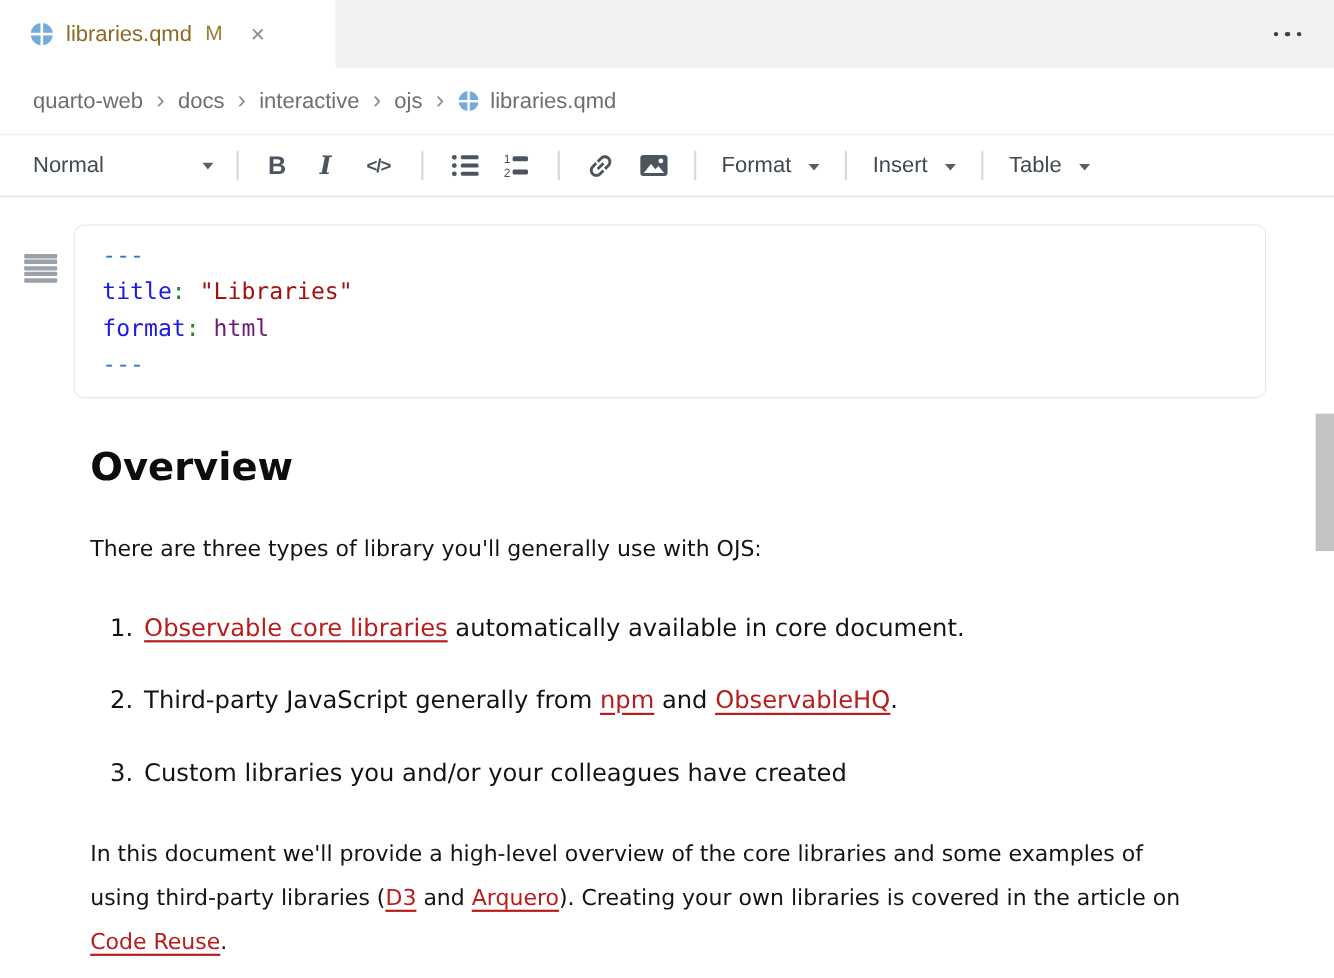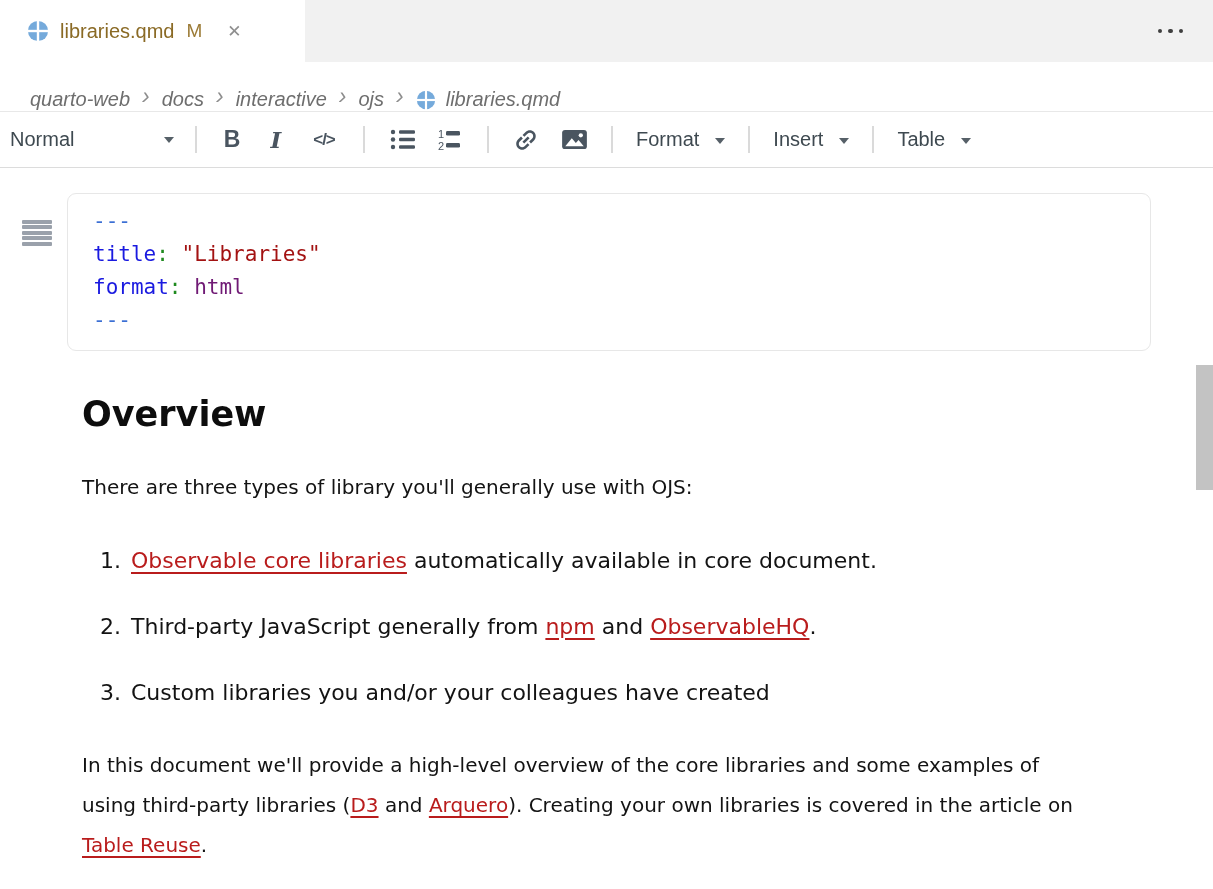--- a/index.html
+++ b/index.html
@@ -12,30 +12,30 @@
          padding:0 16px 0 27px; gap:11px; cursor:pointer; }
   .q-icon { width:22px; height:22px; flex:0 0 auto; }
   .tab-name { font-size:20px; color:#8a6a25; white-space:nowrap; }
   .tab-m { font-size:19px; color:#9c7b37; margin-left:1px; }
   .tab-close { margin-left:14px; font-size:17px; color:#8f8f8f; line-height:1; }
   .more-actions { margin-left:auto; margin-right:24px; align-self:center;
                   display:flex; gap:6px; padding:8px 6px; cursor:pointer; }
   .more-actions i { width:4.5px; height:4.5px; border-radius:50%; background:#3f3f3f; }
 
   
-  .breadcrumb { height:50px; display:flex; align-items:flex-end; padding-left:30px;
+  .breadcrumb { height:61px; display:flex; align-items:center; padding-left:30px;
                 gap:12px; font-size:20px; color:#6e6e6e; background:#fff;
-                border-bottom:1px solid #e8e8e8;font-style:italic; }
+                border-bottom:1px solid #e8e8e8; }
   .crumb { cursor:pointer; }
   .crumb-sep { color:#8d8d8d; font-size:23px; line-height:1; padding-bottom:3px; }
   .crumb-file { display:flex; align-items:center; gap:10px; }
   .breadcrumb .q-icon { width:20px; height:20px; }
 
   
-  .toolbar { height:56px; display:flex; align-items:center; padding-left:10px;
+  .toolbar { height:56px; display:flex; align-items:center; padding-left:30px;
              background:#fff; border-bottom:1px solid #dcdcdc; color:#3e4950; }
   .tb-btn { display:flex; align-items:center; justify-content:center;
             height:40px; cursor:pointer; color:#4a5560; }
   .tb-label { font-size:20px; color:#3e4950; }
   .caret { width:0; height:0; border-left:5.5px solid transparent;
            border-right:5.5px solid transparent; border-top:6.5px solid #566068; }
   .tb-sep { width:2px; height:27px; background:#dadada; margin:0 13px; }
   .style-btn { width:172px; justify-content:space-between; padding-right:8px; }
   .tb-bold { width:44px; font-size:23px; font-weight:800; }
   .tb-italic { width:44px; font-size:23px; font-style:italic; font-weight:600;
@@ -205,17 +205,17 @@
       <li>
         <span class="li-num">2.</span>
         <span class="li-text"><span>Third-party JavaScript generally from </span><a class="doc-link">npm</a><span> and </span><a class="doc-link">ObservableHQ</a><span>.</span></span>
       </li>
       <li>
         <span class="li-num">3.</span>
         <span class="li-text">Custom libraries you and/or your colleagues have created</span>
       </li>
     </ol>
 
-    <p class="doc-p"><span>In this document we'll provide a high-level overview of the core libraries and some examples of using third-party libraries (</span><a class="doc-link">D3</a><span> and </span><a class="doc-link">Arquero</a><span>). Creating your own libraries is covered in the article on </span><a class="doc-link">Table Reuse</a><span>.</span></p>
+    <p class="doc-p"><span>In this document we'll provide a high-level overview of the core libraries and some examples of using third-party libraries (</span><a class="doc-link">D3</a><span> and </span><a class="doc-link">Arquero</a><span>). Creating your own libraries is covered in the article on </span><a class="doc-link">Code Reuse</a><span>.</span></p>
   </div>
 
   <div class="scroll-thumb"></div>
 </div>
 
 </body></html>

